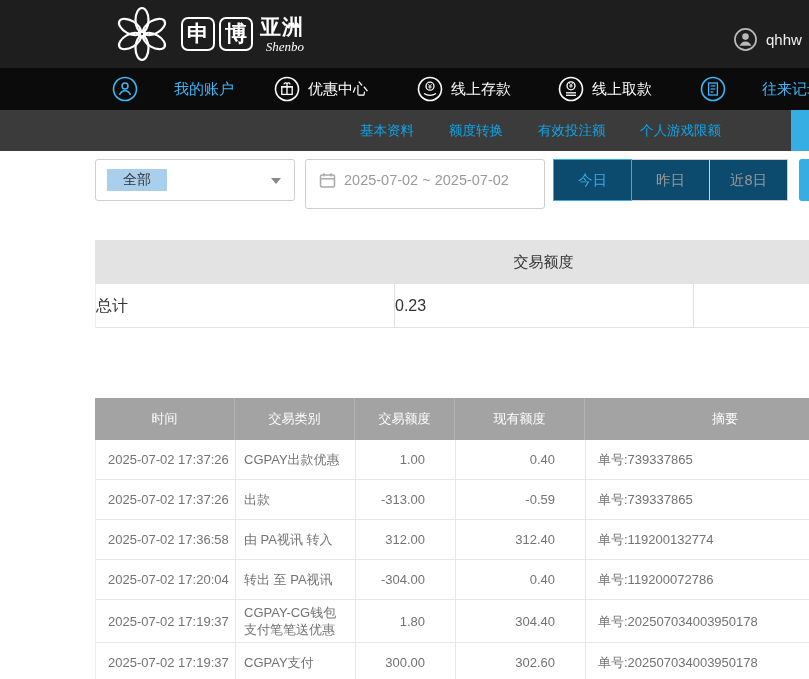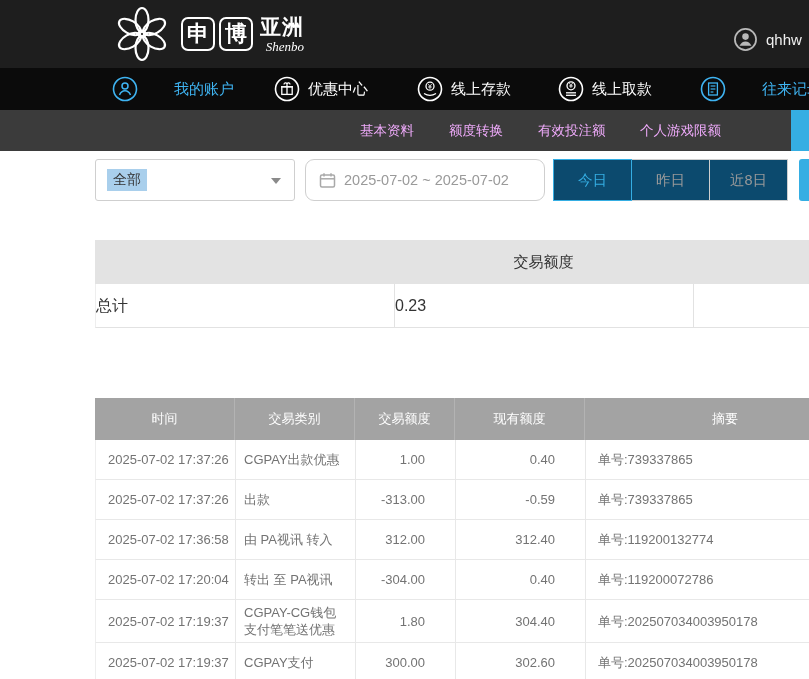--- a/index.html
+++ b/index.html
@@ -23,34 +23,34 @@
 
   
   .mainnav { position:absolute; left:0; top:68px; width:100%; height:42px; background:#0b0b0b; }
   .nav-item { position:absolute; top:0; height:42px; display:flex; align-items:center; gap:8px;
               color:#fff; font-size:15px; cursor:pointer; white-space:nowrap; }
   .nav-item.active { color:#3fb4f2;gap:36px; }
   .nav-item svg { display:block; }
 
   
   .subnav { position:absolute; left:0; top:110px; width:100%; height:41px; background:#3b3b3b; }
-  .subnav-item { position:absolute; top:0; height:41px; line-height:41px; color:#f0abfc;
+  .subnav-item { position:absolute; top:0; height:41px; line-height:41px; color:#0ea5e9;
                  font-size:13.5px; cursor:pointer; white-space:nowrap; }
   .subnav-partial { position:absolute; left:791px; top:0; width:30px; height:41px; background:#35aee3; cursor:pointer; }
 
   
   .filters { position:absolute; left:0; top:151px; width:100%; height:60px; background:#fff; }
   .selectbox { position:absolute; left:95px; top:8px; width:200px; height:42px;
                border:1px solid #cfcfcf; border-radius:3px; background:#fff; cursor:pointer; }
   .select-value { position:absolute; left:11px; top:50%; transform:translateY(-50%);
-                  background:#a9cfec; color:#333; font-size:14px; padding:2px 6px; }
+                  background:#a9cfec; color:#333; font-size:14px; padding:2px 16px; }
   .caret { position:absolute; right:13px; top:18px; width:0; height:0;
            border-left:5px solid transparent; border-right:5px solid transparent; border-top:6px solid #8a8a8a; }
-  .datefield { position:absolute; left:305px; top:8px; width:240px; height:42px;
-               border:1px solid #cfcfcf; border-radius:9px; background:#fff; cursor:pointer; }
+  .datefield { position:absolute; left:305px; top:8px; width:240px; height:50px;
+               border:1px solid #cfcfcf; border-radius:3px; background:#fff; cursor:pointer; }
   .datefield svg { position:absolute; left:13px; top:12px; }
   .date-text { position:absolute; left:38px; top:0; line-height:40px; font-size:14.5px; color:#9a9a9a; }
   .quick { position:absolute; left:553px; top:8px; display:flex; }
   .quick-btn { width:79px; height:42px; background:#0c4a6e; border:1px solid #cfcfcf;
                font-size:14.5px; color:#999; text-align:center; line-height:40px; cursor:pointer; }
   .quick-btn + .quick-btn { margin-left:-1px; }
   .quick-btn.active { color:#35aee3; border-color:#35aee3; position:relative; z-index:2; }
   .filter-partial { position:absolute; left:799px; top:8px; width:30px; height:42px;
                     background:#35aee3; border-radius:3px 0 0 3px; cursor:pointer; }
 

